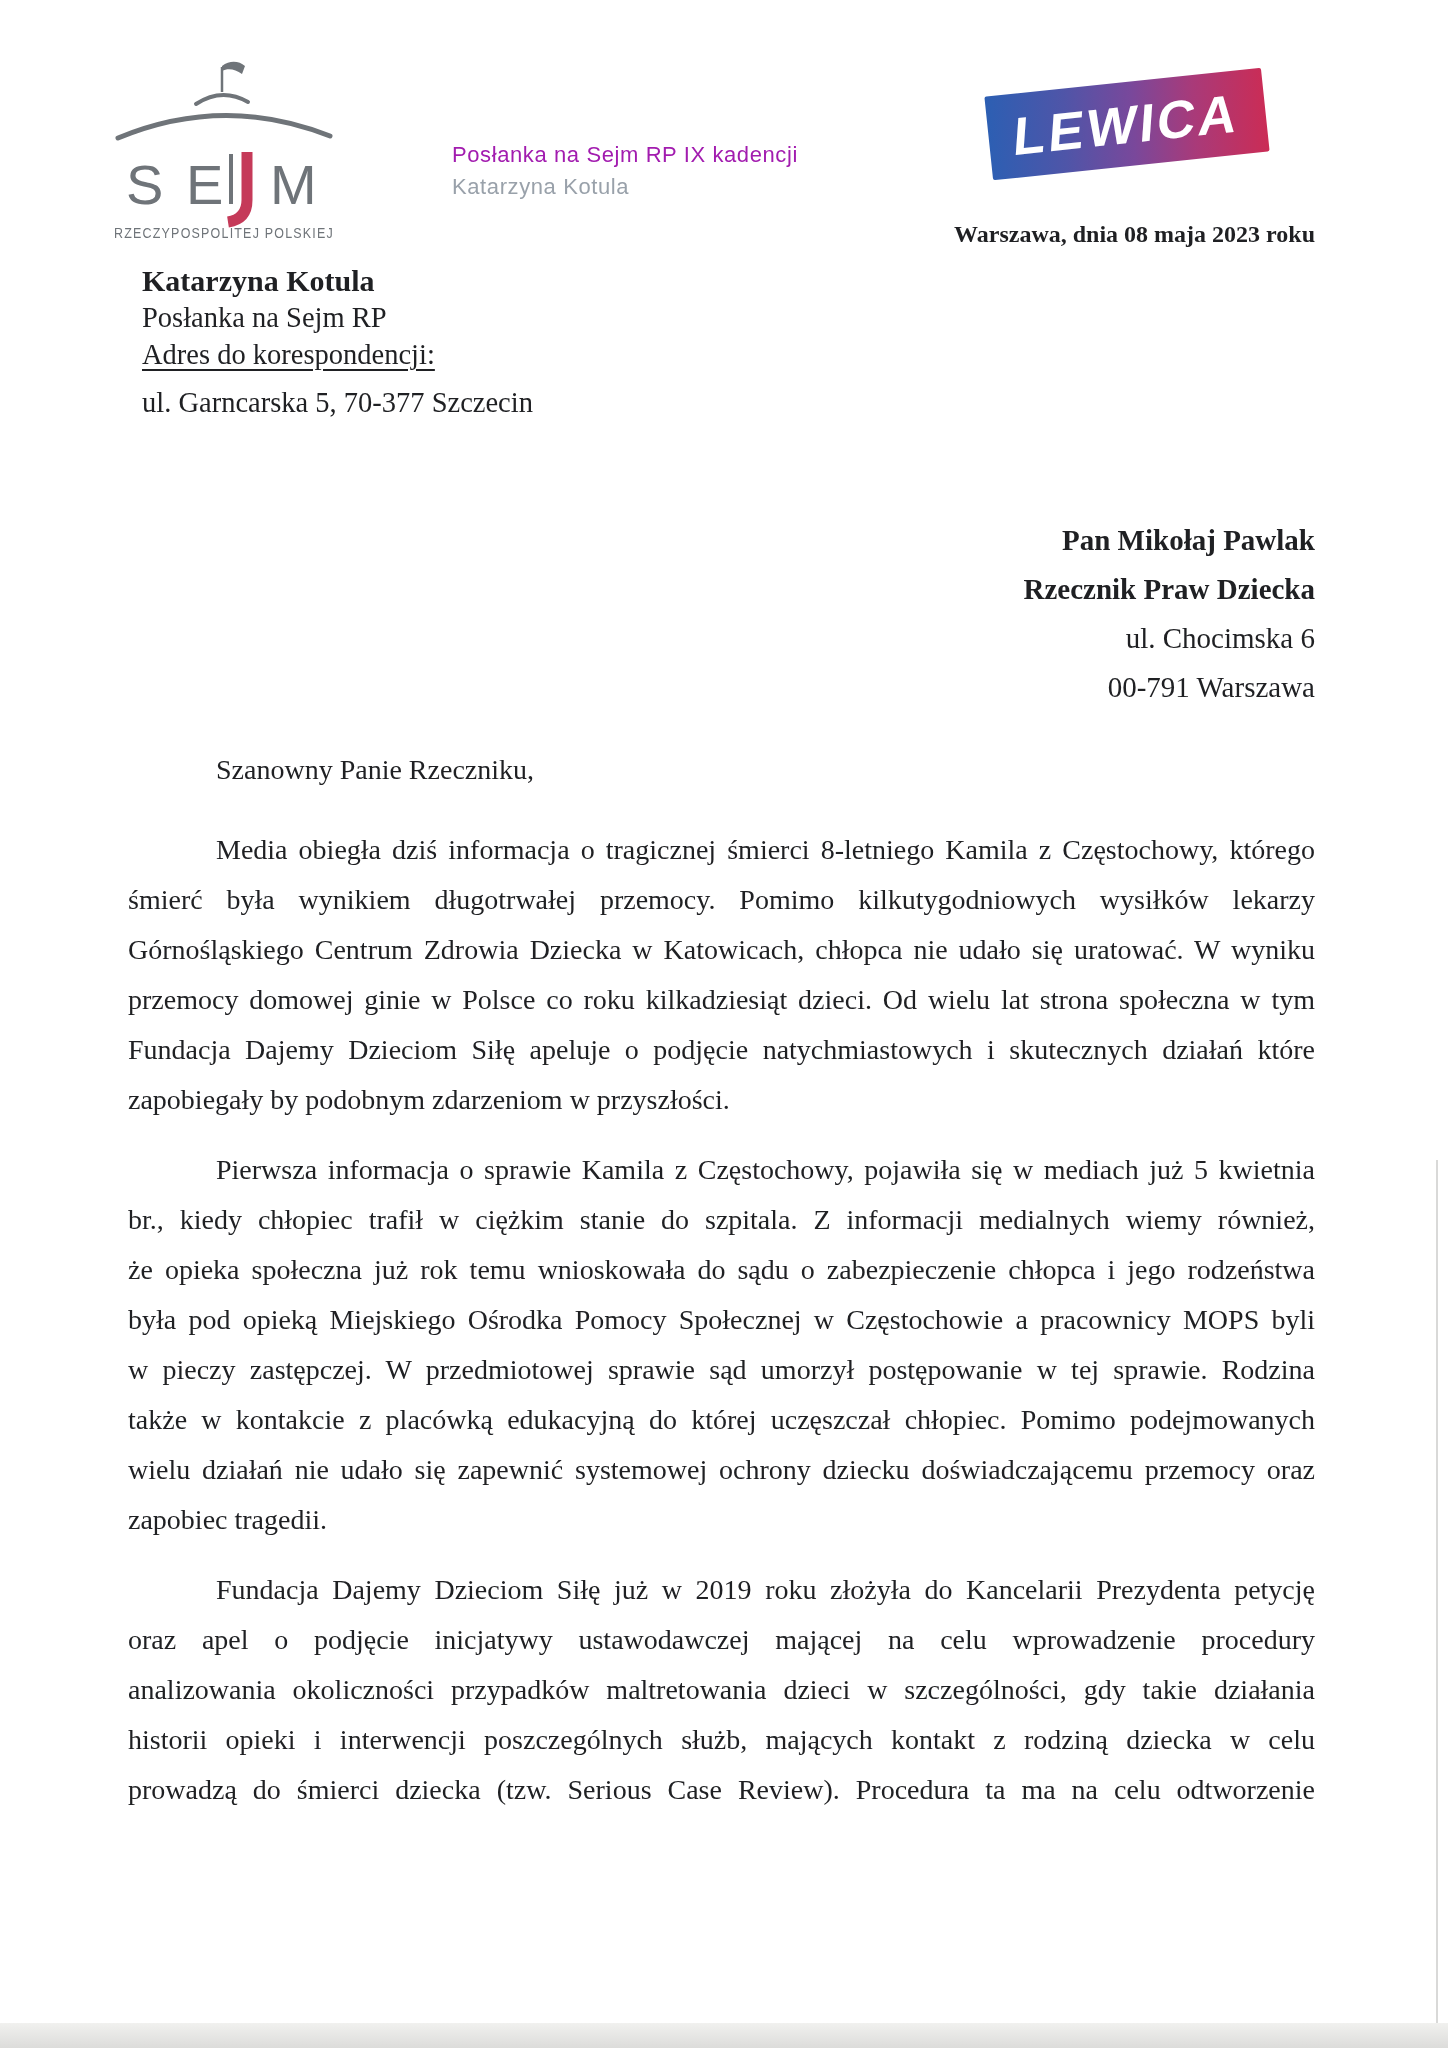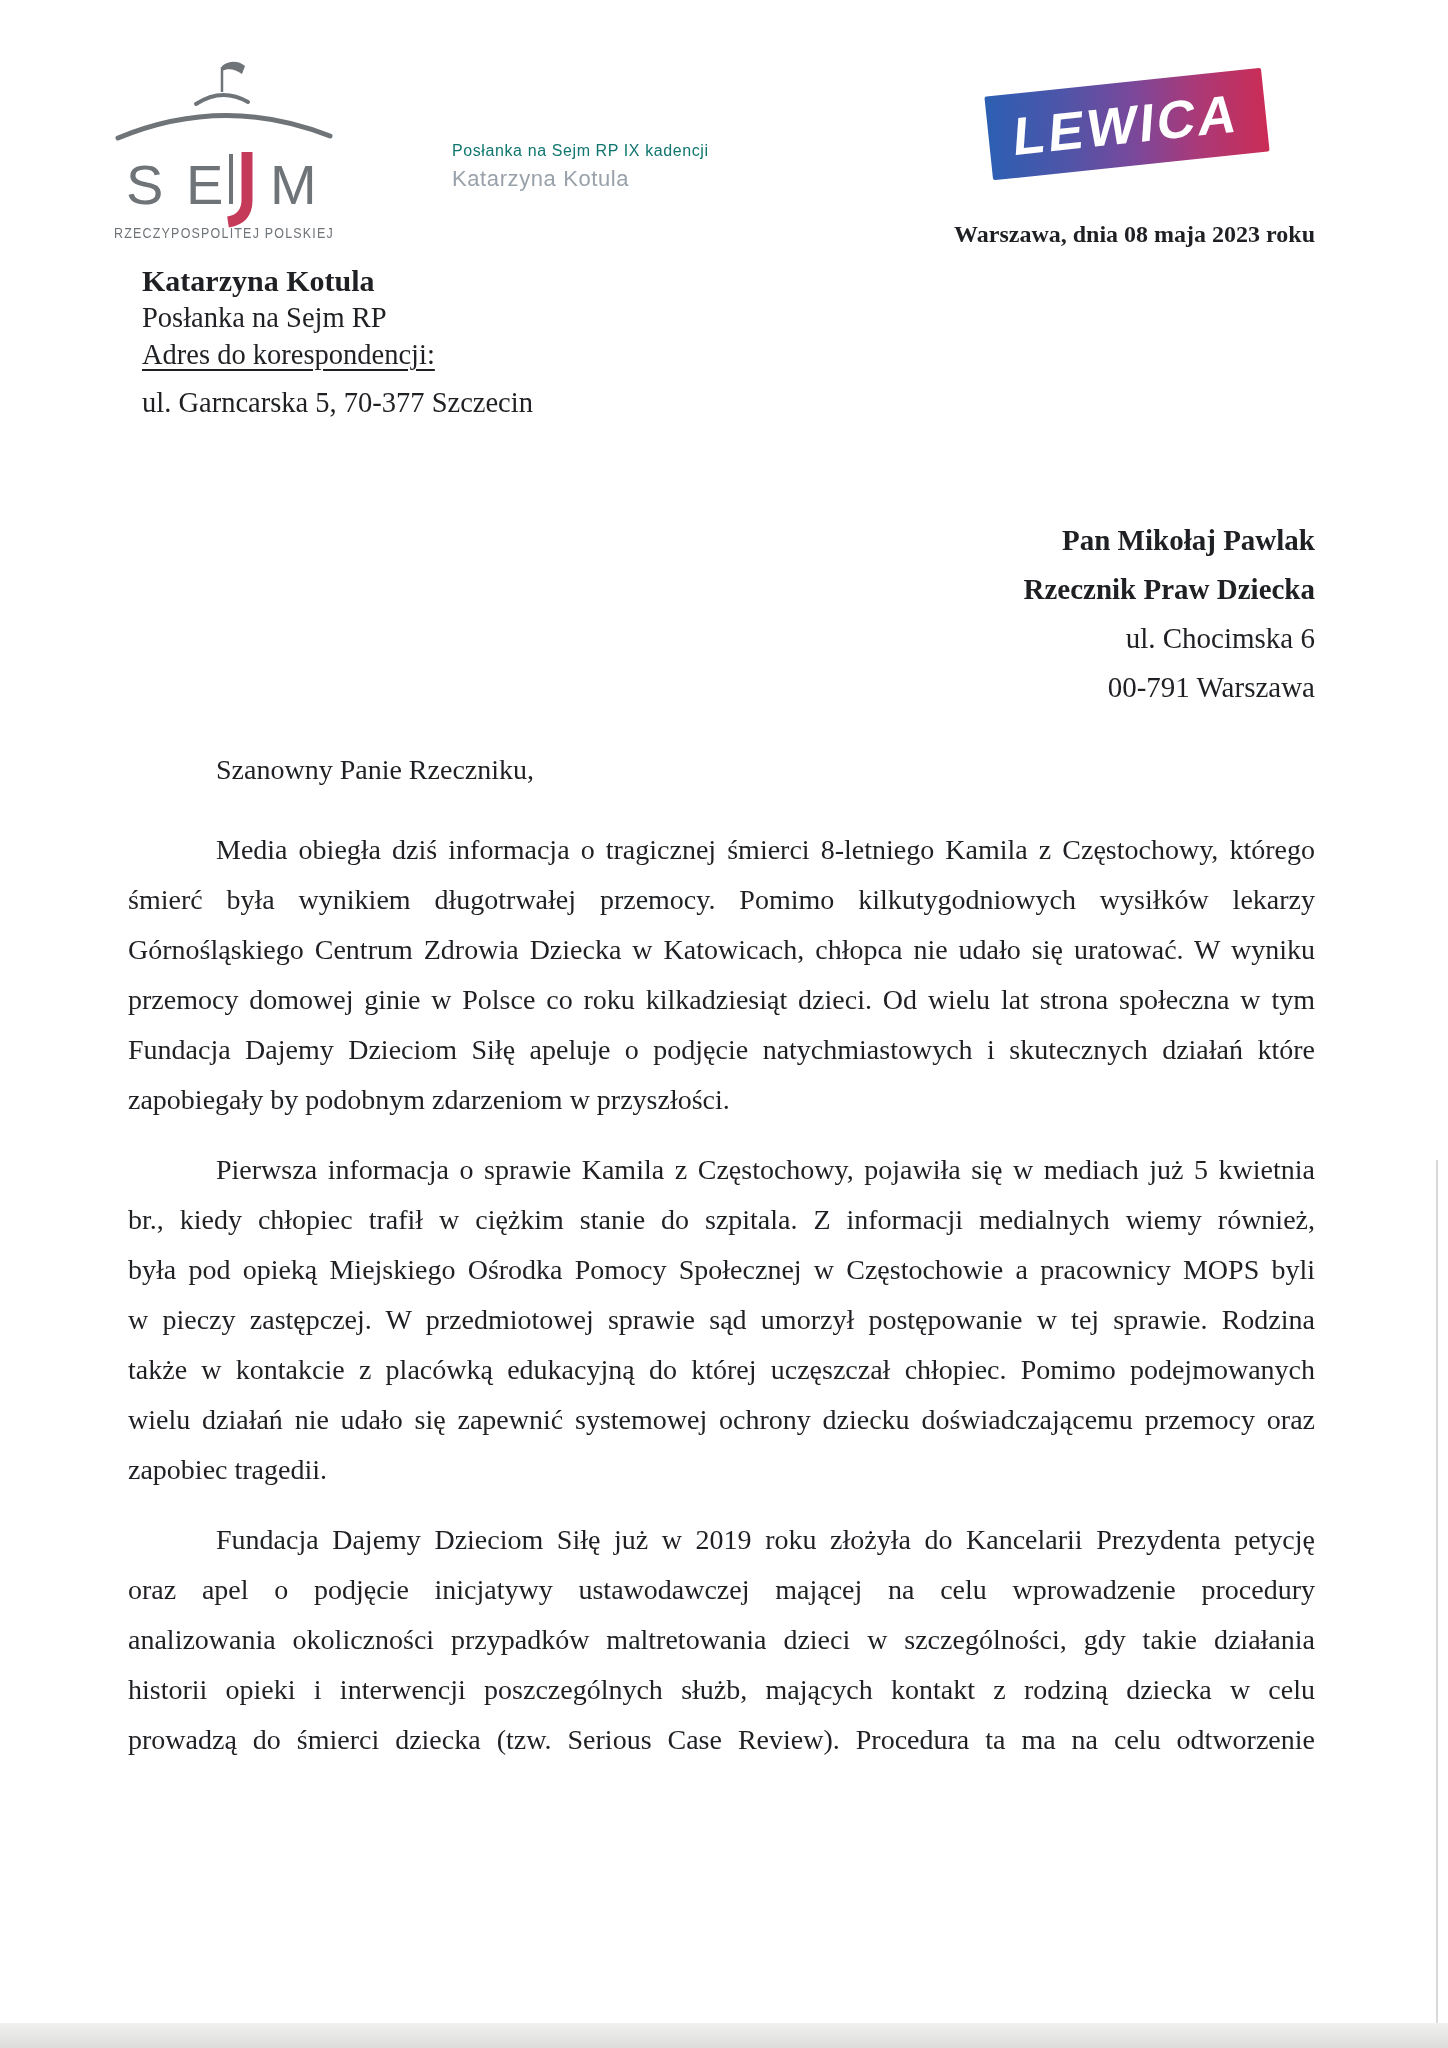--- a/index.html
+++ b/index.html
@@ -6,21 +6,21 @@
   .page {
     position:relative; width:1448px; height:2048px; overflow:hidden;
     background:#ffffff; color:#1f2023;
     font-family:"Liberation Serif", serif;
   }
 
   
   .sejm-logo { position:absolute; left:112px; top:58px; width:224px; height:186px; }
 
   .watermark { position:absolute; left:452px; top:142px; font-family:"Liberation Sans", sans-serif; }
-  .wm1 { font-size:16px; letter-spacing:.6px; color:#0f766e;text-align:right; }
+  .wm1 { font-size:22px; letter-spacing:.6px; color:#a21caf;text-align:right; }
   .wm2 { font-size:22px; letter-spacing:.6px; color:#99a1aa; margin-top:6px; }
 
   .lewica {
     position:absolute; left:988px; top:82px; width:278px; height:84px;
     transform:rotate(-6deg); border-radius:2px;
     background:linear-gradient(93deg,#2c5fb3 0%, #4f55a8 28%, #79489b 52%, #a93a79 74%, #cb2c55 100%);
     display:flex; align-items:center; justify-content:center;
   }
   .lewica-text {
     font-family:"Liberation Sans", sans-serif; font-weight:700; font-size:53px;
@@ -105,20 +105,21 @@
           <div class="line indent">Media obiegła dziś informacja o tragicznej śmierci 8-letniego Kamila z Częstochowy, którego</div>
           <div class="line">śmierć była wynikiem długotrwałej przemocy. Pomimo kilkutygodniowych wysiłków lekarzy</div>
           <div class="line">Górnośląskiego Centrum Zdrowia Dziecka w Katowicach, chłopca nie udało się uratować. W wyniku</div>
           <div class="line">przemocy domowej ginie w Polsce co roku kilkadziesiąt dzieci. Od wielu lat strona społeczna w tym</div>
           <div class="line">Fundacja Dajemy Dzieciom Siłę apeluje o podjęcie natychmiastowych i skutecznych działań które</div>
           <div class="line p-end">zapobiegały by podobnym zdarzeniom w przyszłości.</div>
         </div>
         <div class="paragraph">
           <div class="line indent">Pierwsza informacja o sprawie Kamila z Częstochowy, pojawiła się w mediach już 5 kwietnia</div>
           <div class="line">br., kiedy chłopiec trafił w ciężkim stanie do szpitala. Z informacji medialnych wiemy również,</div>
+          <div class="line">że opieka społeczna już rok temu wnioskowała do sądu o zabezpieczenie chłopca i jego rodzeństwa</div>
           <div class="line">była pod opieką Miejskiego Ośrodka Pomocy Społecznej w Częstochowie a pracownicy MOPS byli</div>
           <div class="line">w pieczy zastępczej. W przedmiotowej sprawie sąd umorzył postępowanie w tej sprawie. Rodzina</div>
           <div class="line">także w kontakcie z placówką edukacyjną do której uczęszczał chłopiec. Pomimo podejmowanych</div>
           <div class="line">wielu działań nie udało się zapewnić systemowej ochrony dziecku doświadczającemu przemocy oraz</div>
           <div class="line p-end">zapobiec tragedii.</div>
         </div>
         <div class="paragraph">
           <div class="line indent">Fundacja Dajemy Dzieciom Siłę już w 2019 roku złożyła do Kancelarii Prezydenta petycję</div>
           <div class="line">oraz apel o podjęcie inicjatywy ustawodawczej mającej na celu wprowadzenie procedury</div>
           <div class="line">analizowania okoliczności przypadków maltretowania dzieci w szczególności, gdy takie działania</div>

